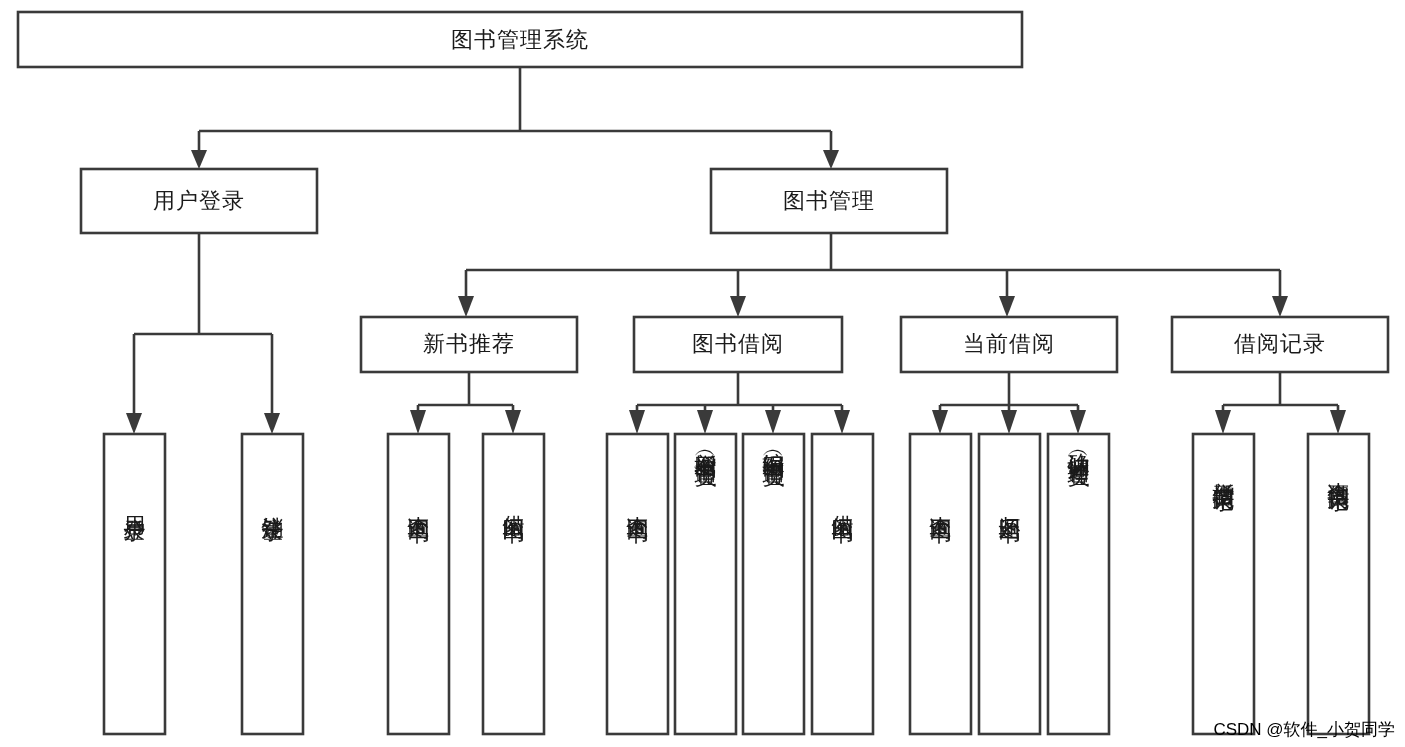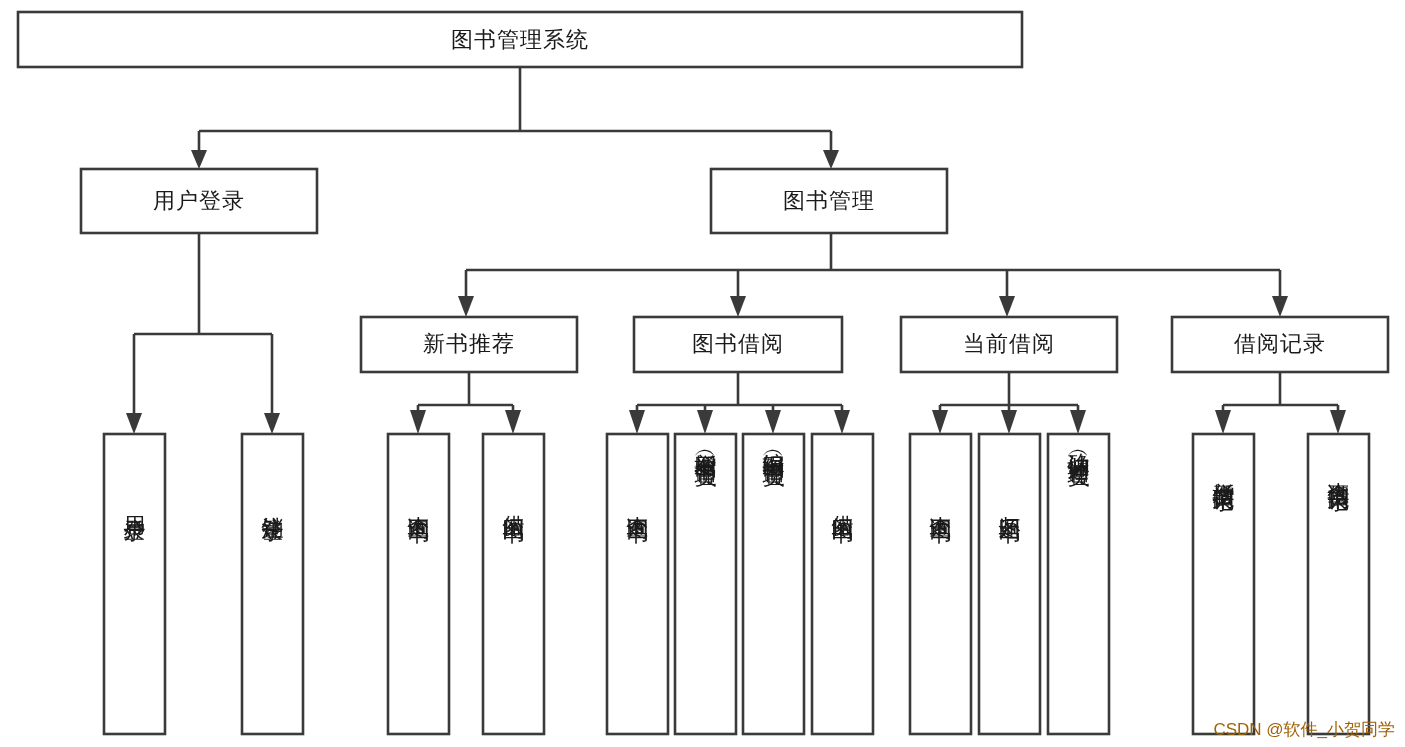--- a/index.html
+++ b/index.html
@@ -56,21 +56,21 @@
   .arrow-head {
     fill: #3a3a3a;
     stroke: none;
   }
   .watermark {
     position: absolute;
     right: 10px;
     bottom: 6px;
     font-family: "Liberation Sans", sans-serif;
     font-size: 17px;
-    color: #a16207;
+    color: #000000;
     white-space: nowrap;
     pointer-events: none;
     user-select: none;
     margin-top: 16px;
   }
 </style>
 </head>
 <body>
 
 <div id="diagram-root">

